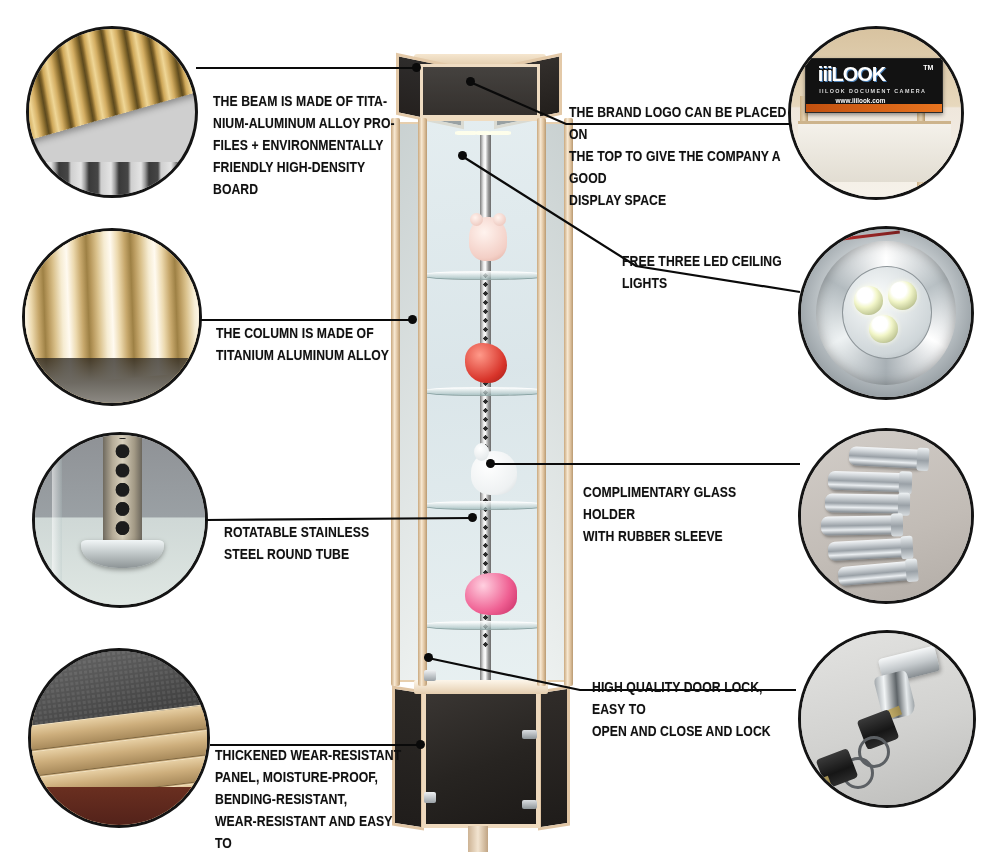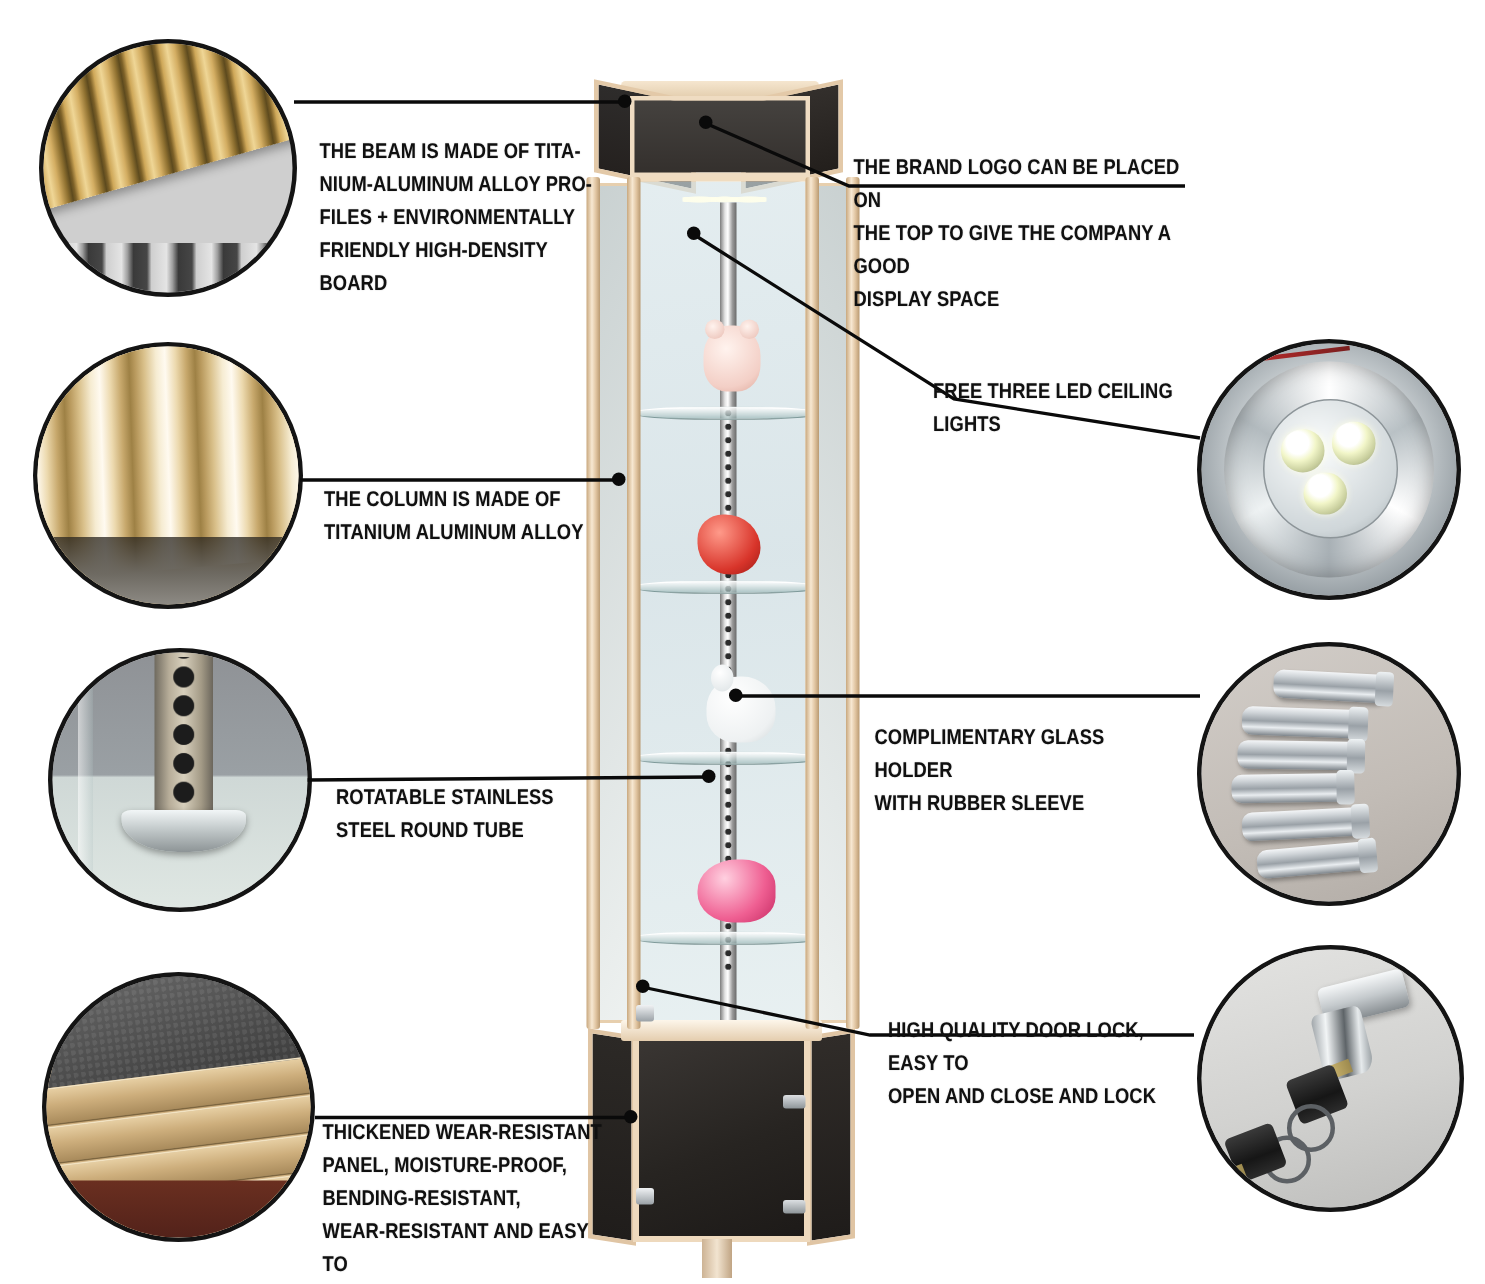--- a/index.html
+++ b/index.html
@@ -601,20 +601,34 @@
     <div class="photo ph-panel">
       <div class="topskin"></div>
       <div class="slab s1"></div>
       <div class="slab s2"></div>
       <div class="slab s3"></div>
       <div class="slab s4"></div>
       <div class="floor"></div>
     </div>
   </div>
 
+  <div class="bubble" style="left:788px;top:26px;width:176px;height:174px;">
+    <div class="photo ph-logo">
+      <div class="post left"></div>
+      <div class="post right"></div>
+      <div class="deck"></div>
+      <div class="sign">
+        <span class="wordmark">iiiLOOK</span>
+        <span class="tm">TM</span>
+        <span class="subline">IILOOK  DOCUMENT  CAMERA</span>
+        <span class="urlline">www.iiilook.com</span>
+        <div class="accent"></div>
+      </div>
+    </div>
+  </div>
 
   <div class="bubble" style="left:798px;top:226px;width:176px;height:174px;">
     <div class="photo ph-led">
       <div class="wire"></div>
       <div class="rim"></div>
       <div class="inner"></div>
       <div class="led a"></div>
       <div class="led b"></div>
       <div class="led c"></div>
     </div>

